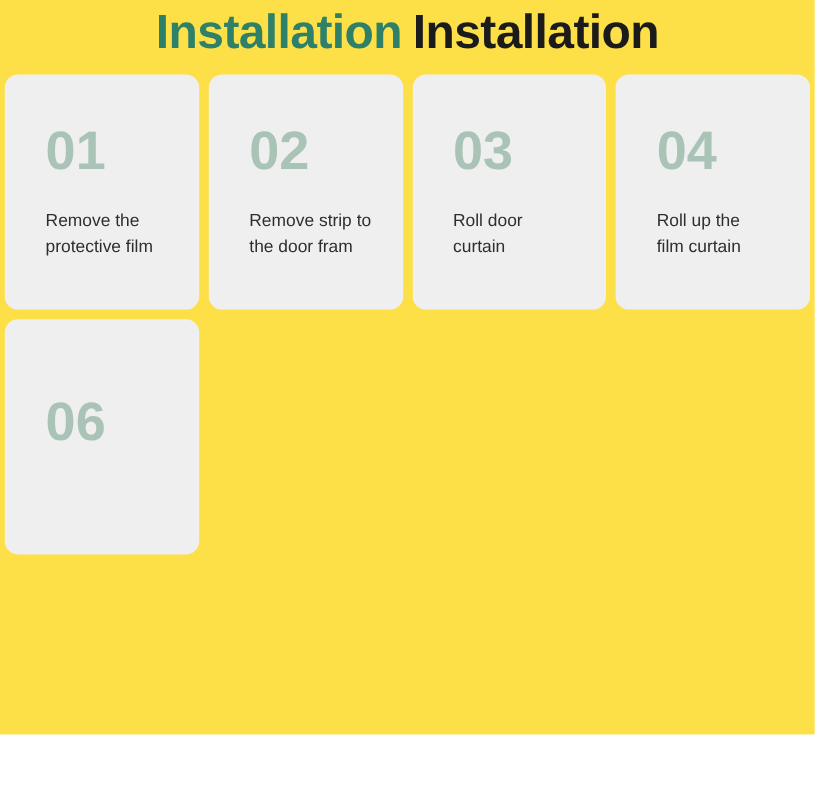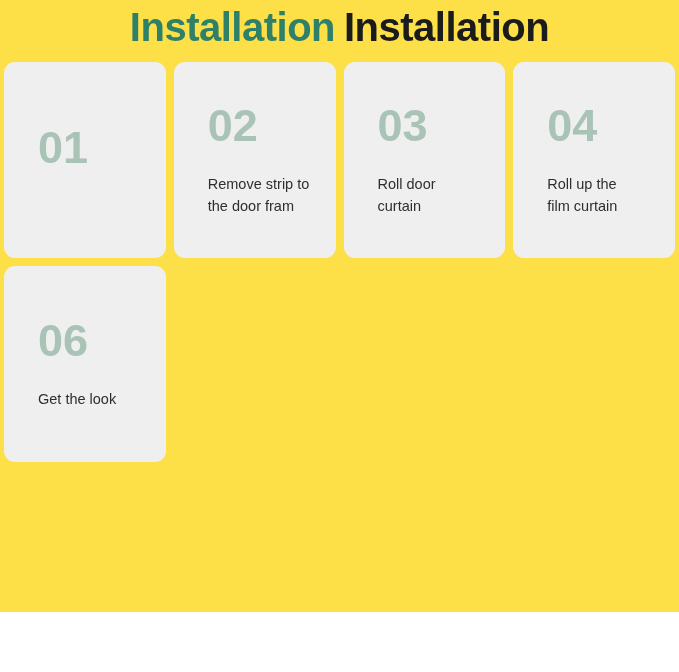--- a/index.html
+++ b/index.html
@@ -373,20 +373,22 @@
   <div class="title">
     <span class="title-part title-accent">Installation</span>
     <span class="title-part title-main">Installation</span>
   </div>
 
   <div class="grid">
 
     <div class="card">
       <div class="card-text">
         <div class="step-number">01</div>
+        <div class="step-label">Remove the
+protective film</div>
       </div>
       <div class="photo p1">
         <div class="photo-inner">
           <div class="i1-bg"></div>
           <div class="i1-dress"></div>
           <div class="i1-dress-shade"></div>
           <div class="i1-sleeve"></div>
           <div class="i1-hand-l"></div>
           <div class="i1-hand-r"></div>
           <div class="i1-strip-a"></div>
@@ -456,21 +458,20 @@
           <div class="i4-arm-r"></div>
           <div class="i4-hand-r"></div>
         </div>
       </div>
     </div>
 
 
     <div class="card">
       <div class="card-text">
         <div class="step-number">06</div>
-        <div class="step-label">Get the look</div>
       </div>
       <div class="photo p6">
         <div class="photo-inner">
           <div class="i6-bg"></div>
           <div class="i6-wall"></div>
           <div class="i6-frame"></div>
           <div class="i6-window"></div>
           <div class="i6-header"></div>
           <div class="i6-fan-l"></div>
           <div class="i6-fan-r"></div>

